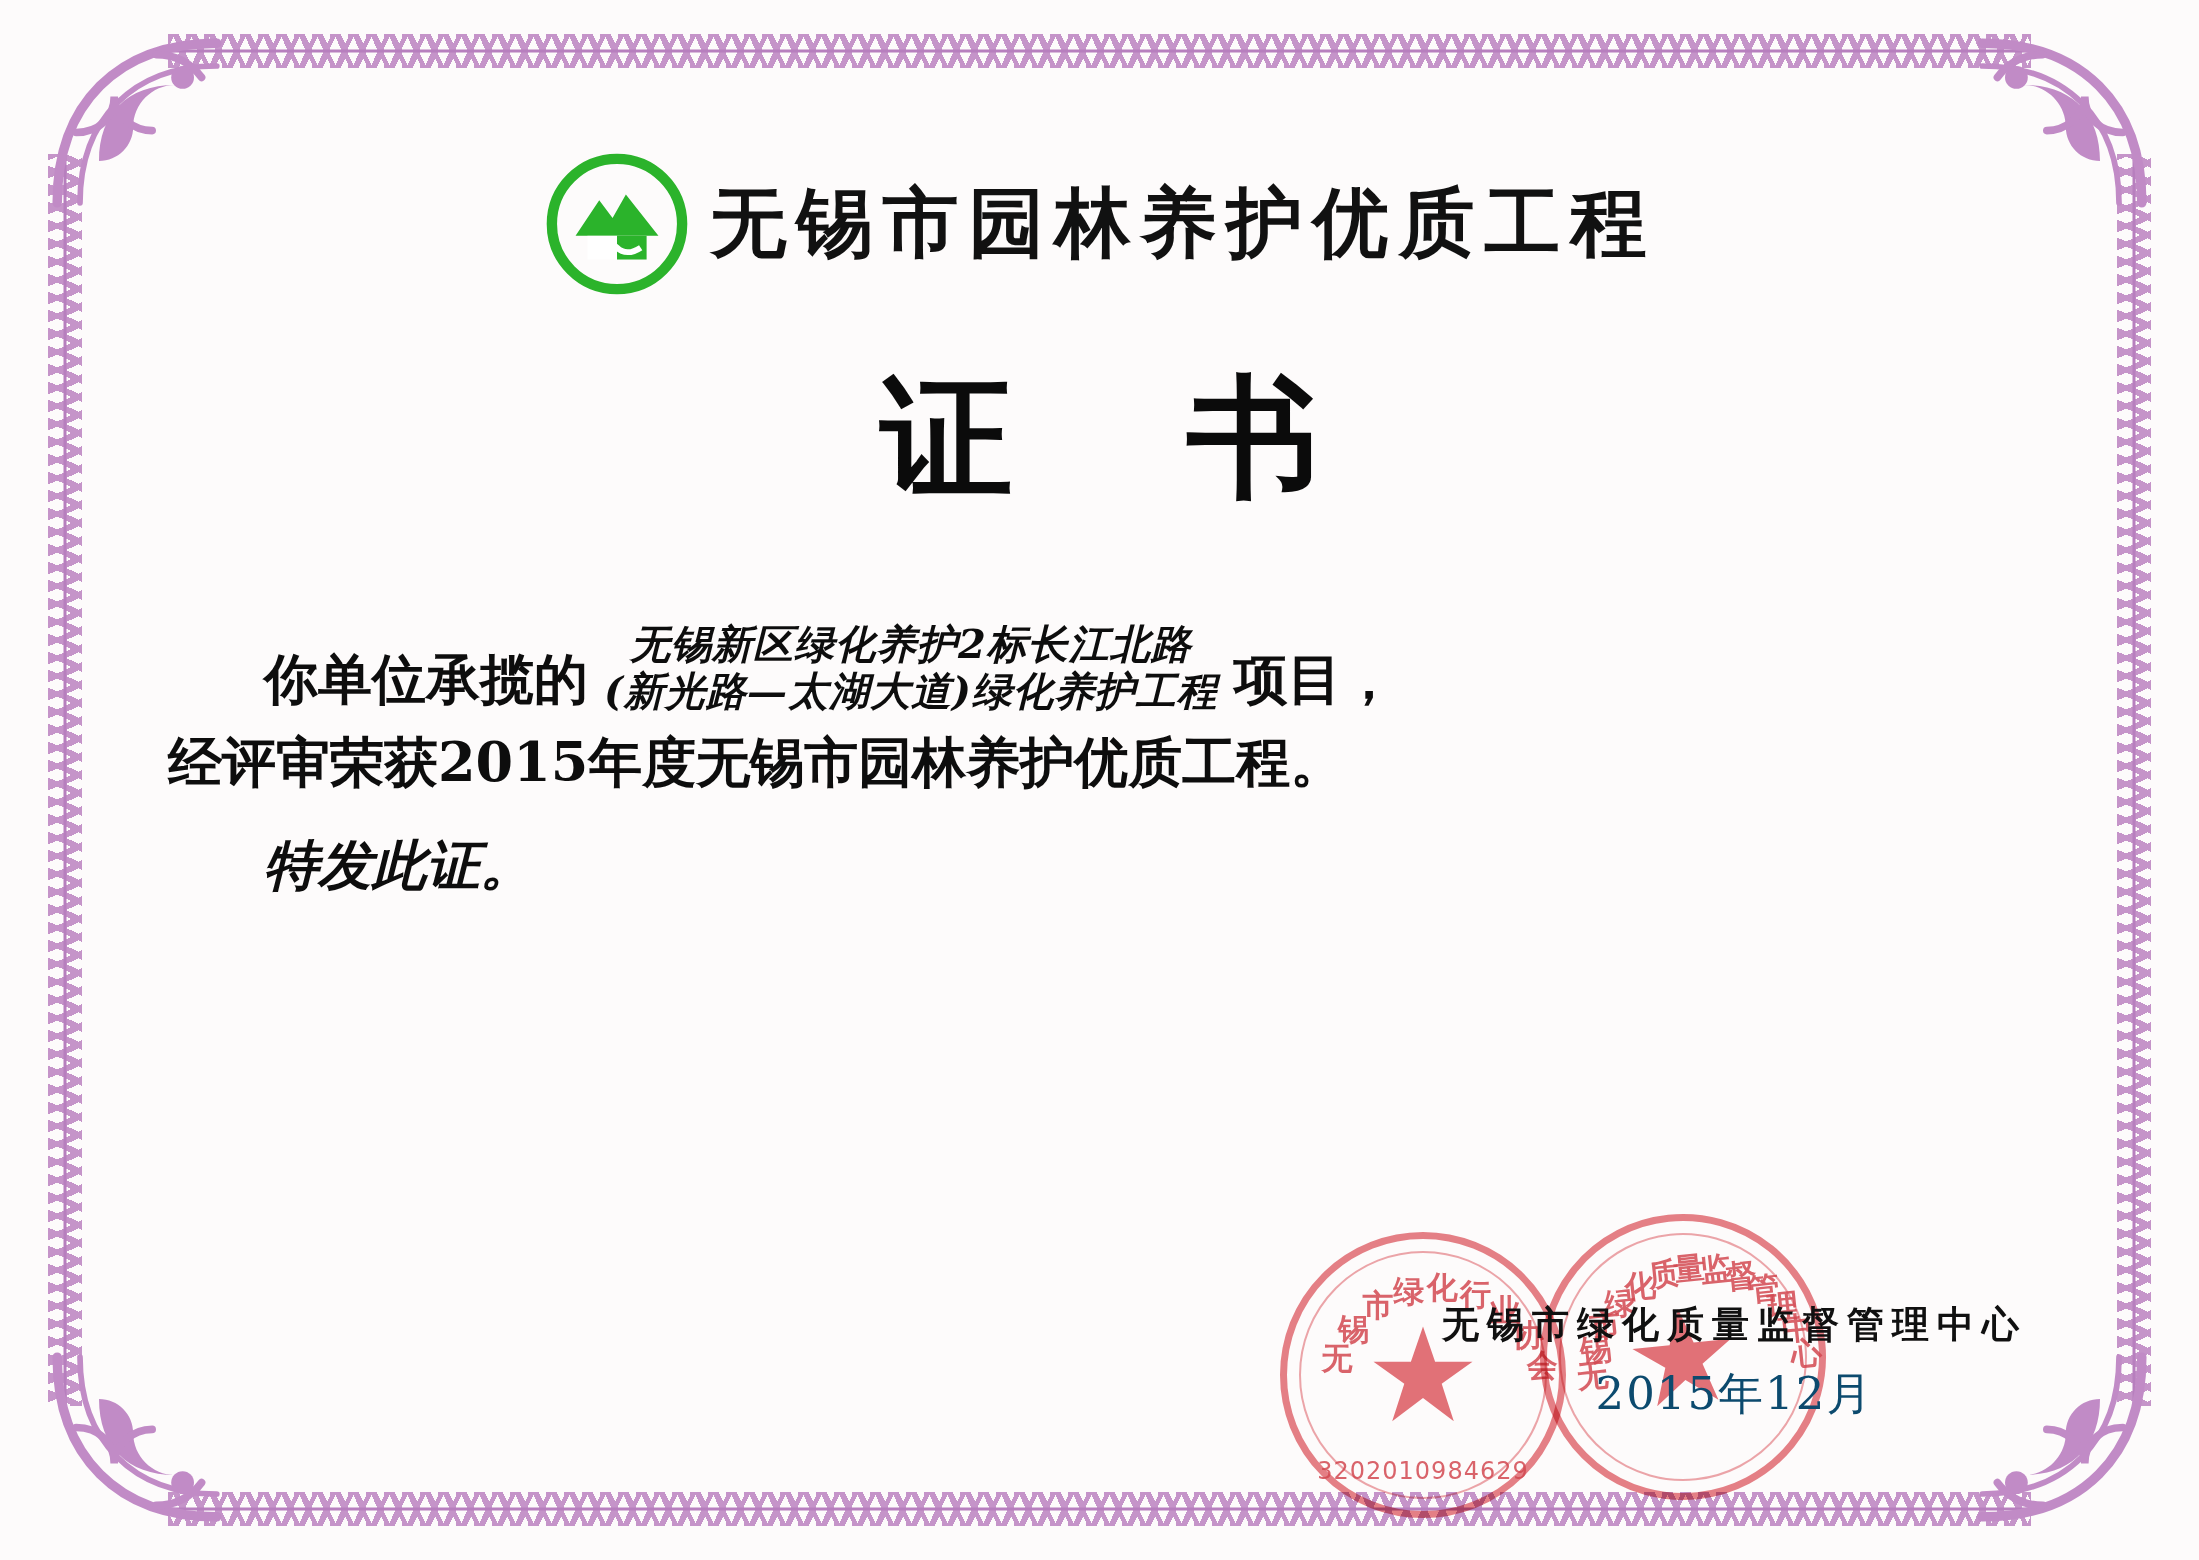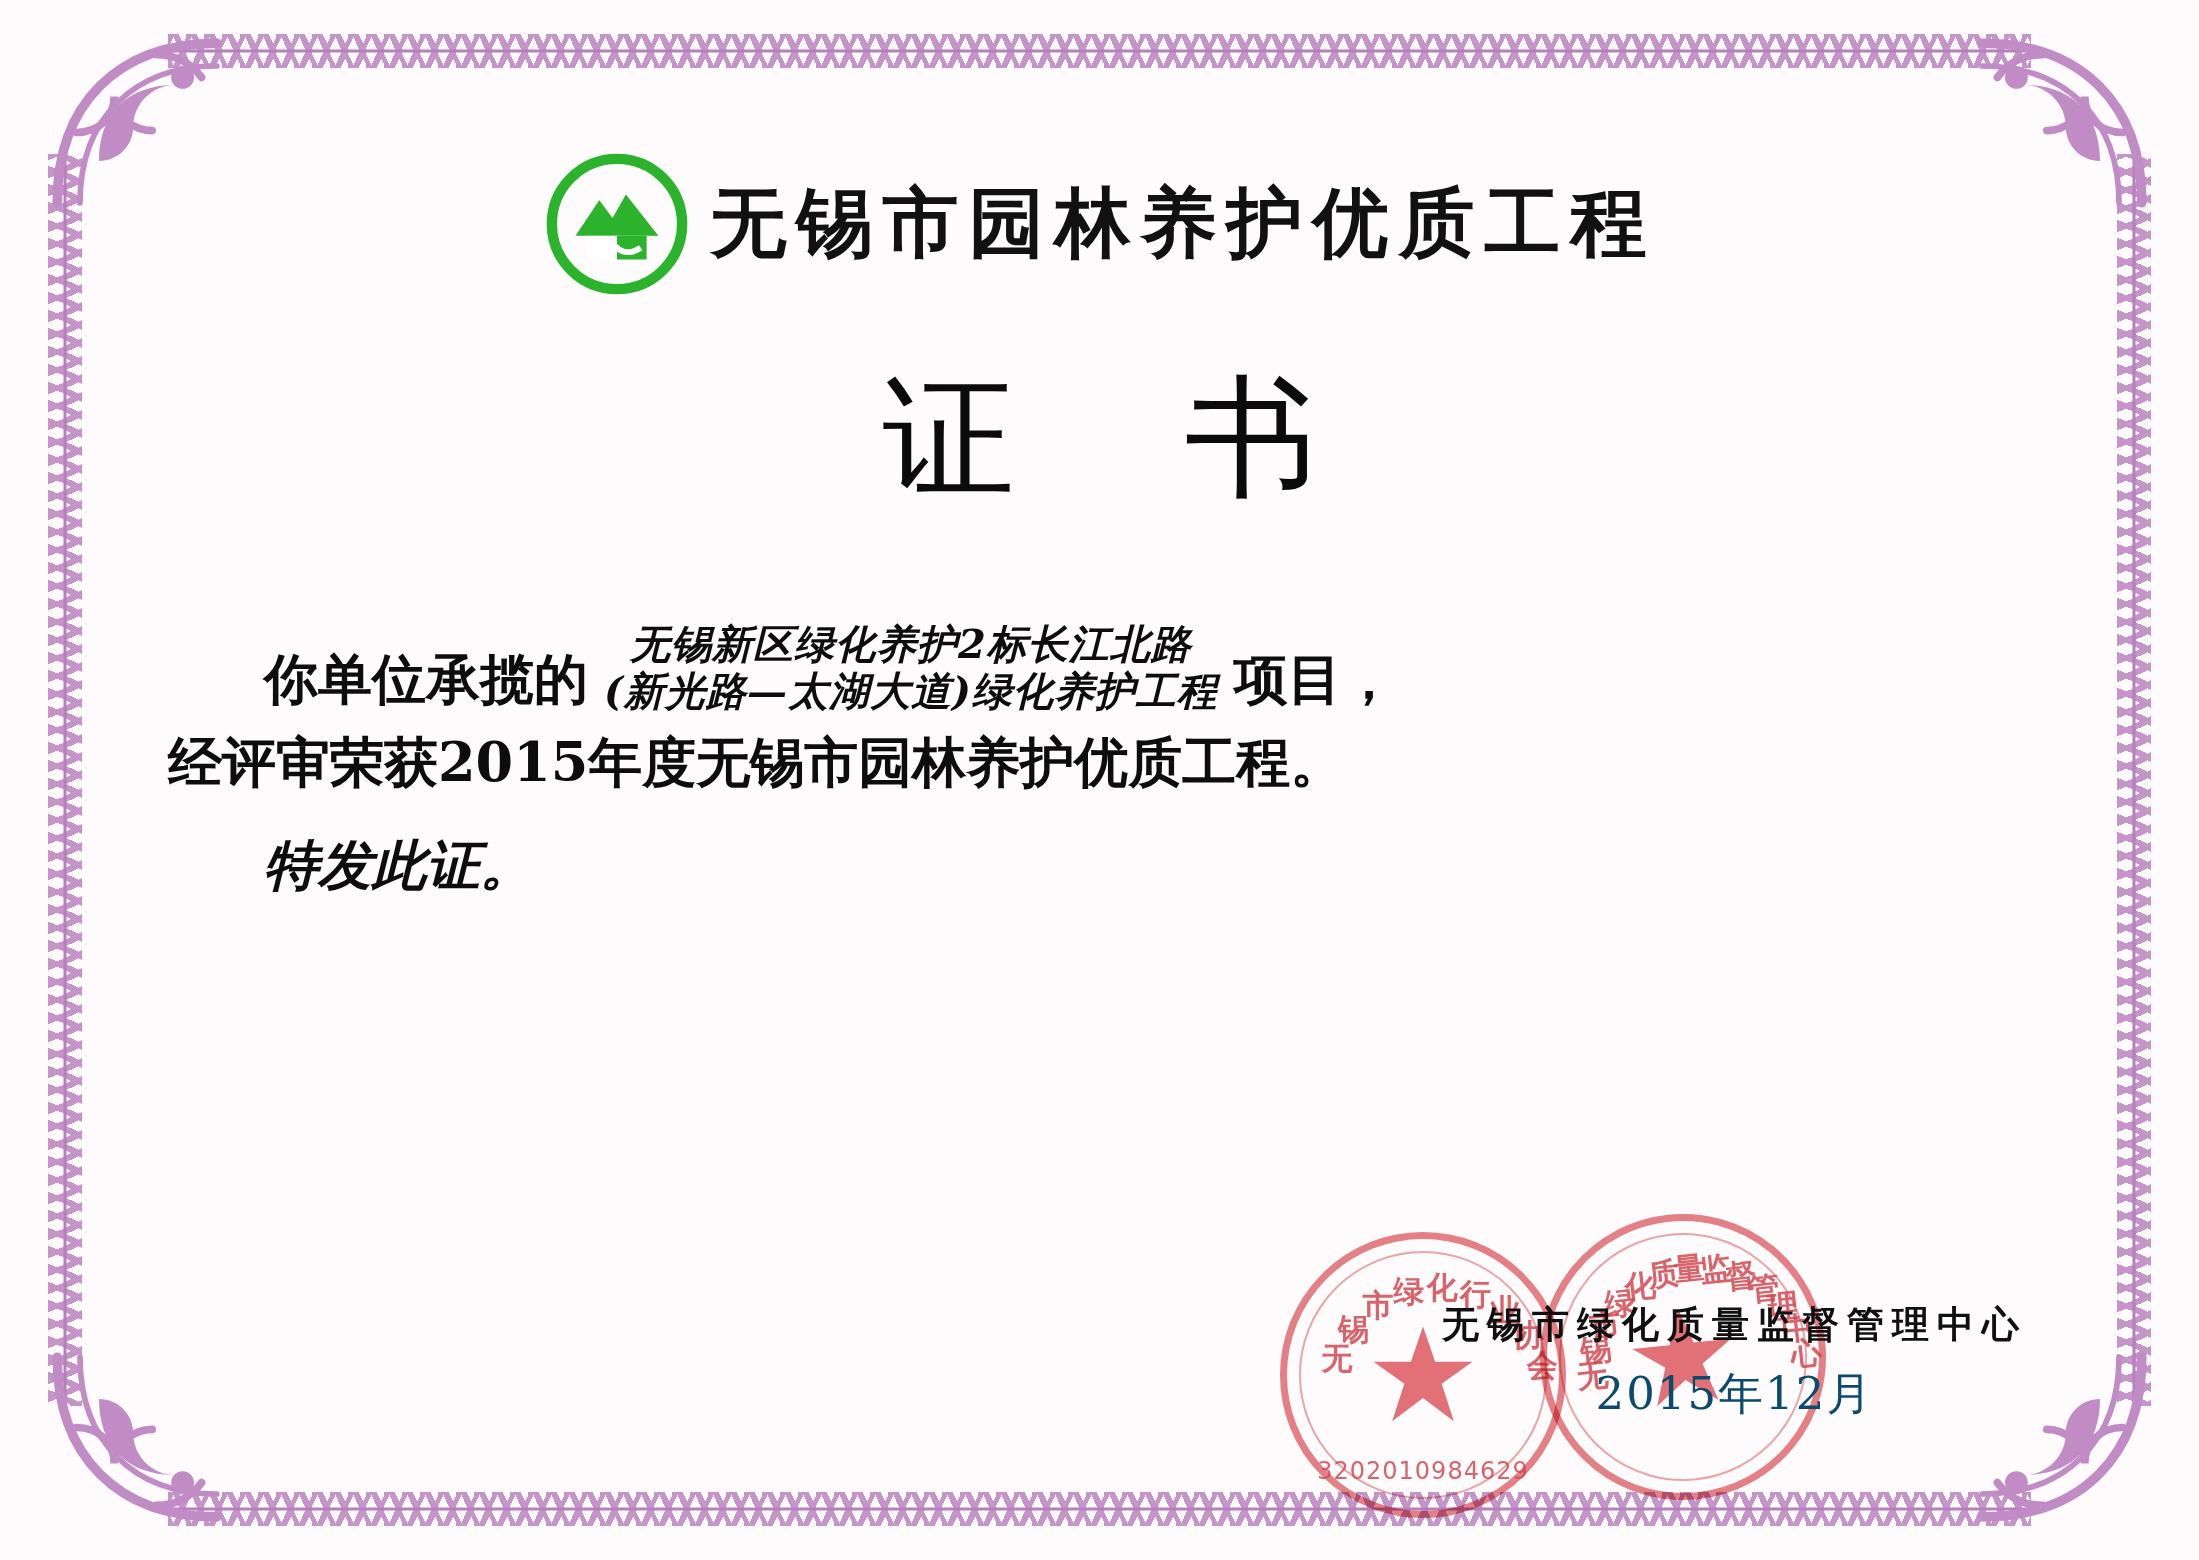--- a/index.html
+++ b/index.html
@@ -104,21 +104,21 @@
   }
 
   
   .main-title {
     position: absolute;
     top: 350px;
     left: 0; right: 0;
     text-align: center;
     font-family: "DejaVu Serif", "Liberation Serif", serif;
     font-size: 132px;
-    font-weight: 400;
+    font-weight: 700;
     letter-spacing: 64px;
     text-indent: 64px;
     color: #0b0b0b;
   }
 
   
   .body-text {
     position: absolute;
     left: 168px;
     right: 150px;

